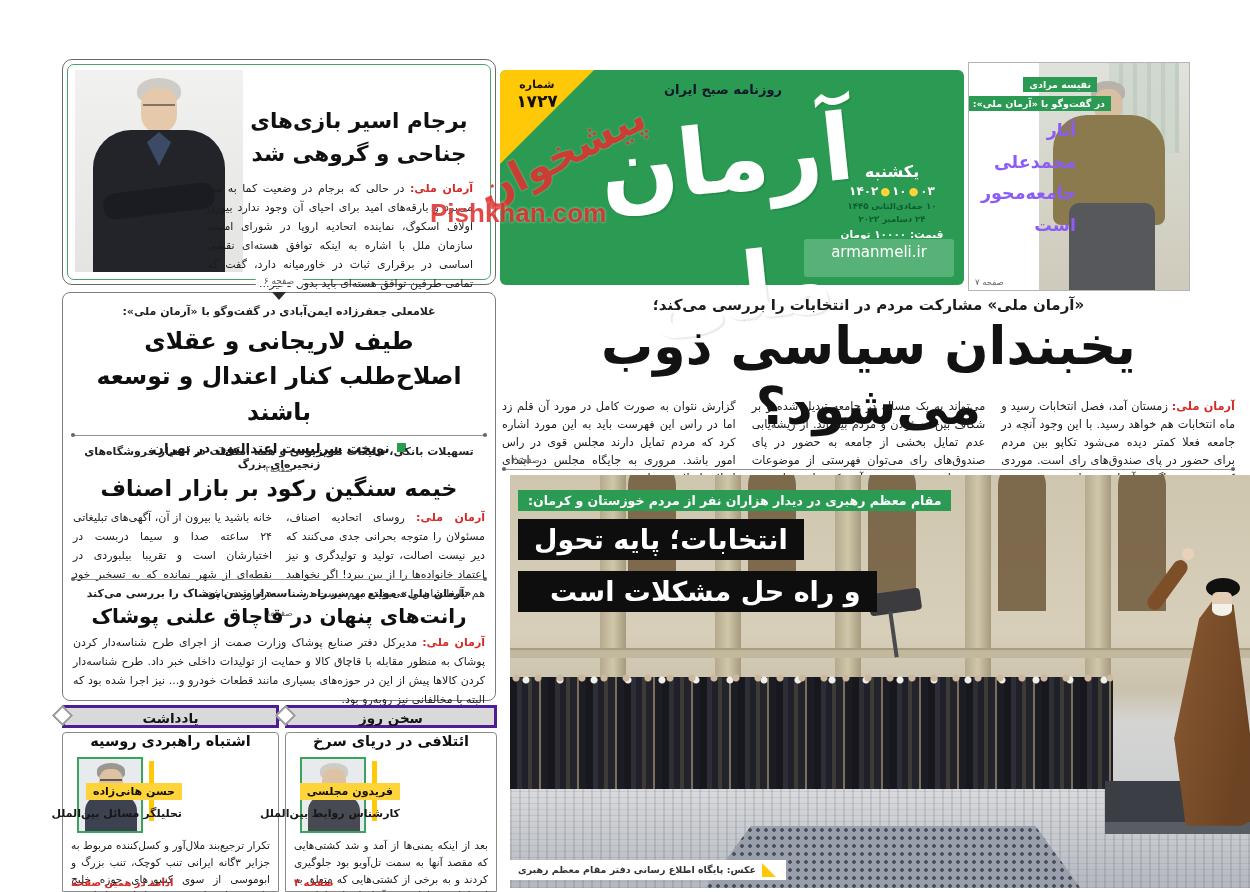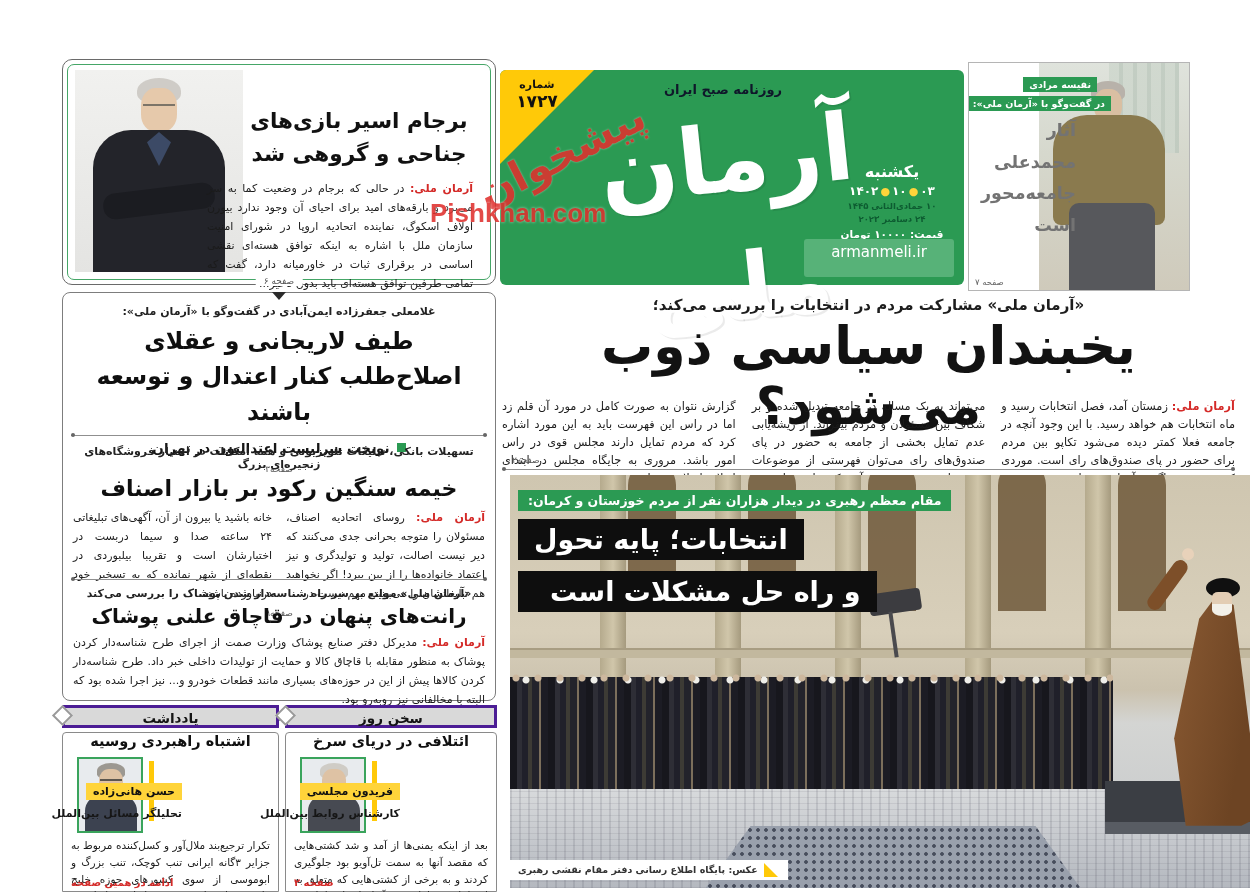--- a/index.html
+++ b/index.html
@@ -66,21 +66,21 @@
   .ra { position:absolute; left:968px; top:62px; width:222px; height:229px; border:1px solid #b5b5b5; background:#fff; overflow:hidden; }
   .ra-photo { position:absolute; right:0; top:0; width:150px; height:100%; background:linear-gradient(180deg,#dfe3dc 0%,#d6d8cd 40%,#cfcabb 100%); }
   .ra-win { position:absolute; right:10px; top:0; width:70px; height:90px; background:repeating-linear-gradient(90deg,#cdd6cc 0 10px,#bcc8bd 10px 14px); opacity:.8; }
   .ra-hair { position:absolute; left:52px; top:18px; width:34px; height:20px; background:#b8b2aa; border-radius:50% 50% 30% 30%; }
   .ra-face { position:absolute; left:55px; top:26px; width:28px; height:32px; background:#d9bfa2; border-radius:42%; }
   .ra-jacket { position:absolute; left:14px; top:52px; width:112px; height:110px; background:#8a7a4e; border-radius:34px 34px 8px 8px; }
   .ra-legs { position:absolute; left:30px; top:140px; width:86px; height:89px; background:#57585c; border-radius:10px 10px 0 0; }
   .ra-chip { position:absolute; background:#2b9a53; color:#fff; font-size:9.5px; font-weight:bold; padding:2px 6px; white-space:nowrap; }
   .ra-c1 { right:92px; top:14px; }
   .ra-c2 { right:78px; top:33px; }
-  .ra-head { position:absolute; left:5px; top:52px; width:102px; font-size:17.5px; font-weight:900; line-height:1.8; text-align:right; color:#737373; }
+  .ra-head { position:absolute; left:5px; top:52px; width:102px; font-size:17.5px; font-weight:900; line-height:1.8; text-align:right; color:#8b5cf6; }
   .ra-page { position:absolute; left:6px; bottom:3px; font-size:8.5px; color:#666; }
 
   
   .lead-kick { position:absolute; left:500px; top:296px; width:737px; font-size:15px; }
   .lead-head { position:absolute; left:500px; top:316px; width:737px; text-align:center; font-size:52px; font-weight:900; color:#121212; letter-spacing:-1px; }
   .lead-cols { position:absolute; left:502px; top:398px; width:733px; display:flex; gap:16px; }
   .lead-cols > div { flex:1; font-size:11.3px; line-height:1.6; }
   .lead-page { position:absolute; left:512px; top:455px; }
   .lead-rule { left:502px; top:469px; width:733px; }
 
@@ -276,21 +276,21 @@
       <div class="ld-cloak"></div>
       <div class="ld-turban"></div>
       <div class="ld-face"></div>
       <div class="ld-beard"></div>
     </div>
     <div class="ph-label">مقام معظم رهبری در دیدار هزاران نفر از مردم خوزستان و کرمان:</div>
     <div class="ph-h ph-h1">انتخابات؛ پایه تحول</div>
     <div class="ph-h ph-h2">و راه حل مشکلات است</div>
     <div class="ph-cap">
       <span class="cap-tri"></span>
-      <span>عکس: پایگاه اطلاع رسانی دفتر مقام نقشی رهبری</span>
+      <span>عکس: پایگاه اطلاع رسانی دفتر مقام معظم رهبری</span>
     </div>
     <div class="ph-page">صفحه۲</div>
   </div>
 
   <div class="opcol op-n">
     <div class="op-head">یادداشت</div>
     <div class="op-dia"></div>
     <div class="op-body">
       <div class="op-title">اشتباه راهبردی روسیه</div>
       <div class="op-author">

